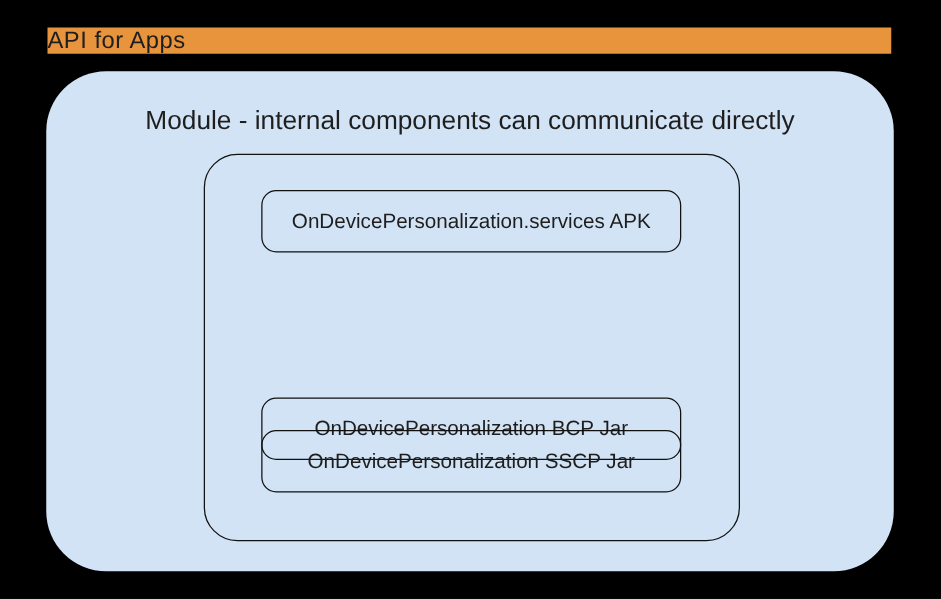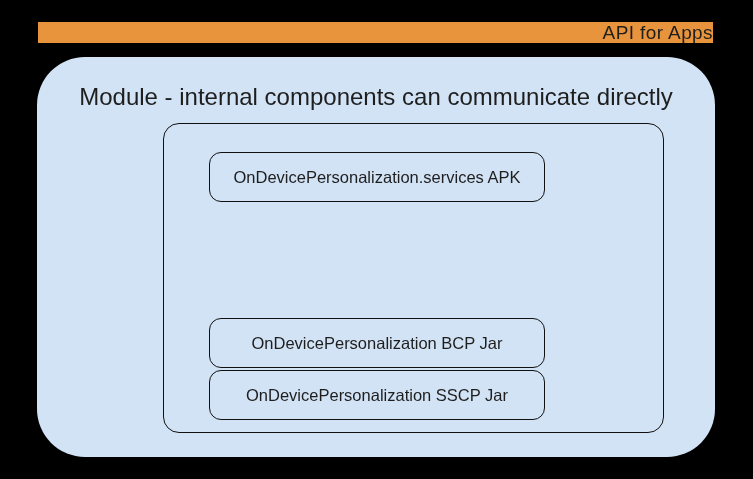--- a/index.html
+++ b/index.html
@@ -17,21 +17,21 @@
   }
   .banner {
     position: absolute;
     left: 38px;
     top: 22px;
     width: 675px;
     height: 21px;
     background: var(--banner_fill, #E8943C);
     display: flex;
     align-items: center;
-    justify-content: flex-end;
+    justify-content: flex-start;
   }
   .banner-label {
     font-size: 19px;
     line-height: 21px;
     letter-spacing: 0.4px;
     color: var(--text, #1E1E1E);
     white-space: nowrap;
   }
   .module {
     position: absolute;
@@ -41,33 +41,33 @@
     height: 400px;
     background: var(--module_fill, #D2E3F5);
     border-radius: 48px;
   }
   .module-title {
     position: absolute;
     left: 0;
     top: 25px;
     width: 100%;
     text-align: center;
-    font-size: 24px;
+    font-size: 21px;
     line-height: 30px;
     color: var(--text, #1E1E1E);
     white-space: nowrap;
   }
   .inner-group {
     position: absolute;
     left: 126px;
     top: 66px;
-    width: 501px;
+    width: 429px;
     height: 310px;
     border: 1px solid var(--line, #111111);
-    border-radius: 16px;
+    border-radius: 27px;
     box-sizing: border-box;
     background: transparent;
     text-align: right;
   }
   .component-box {
     position: absolute;
     left: 45px;
     width: 336px;
     height: 50px;
     border: 1.5px solid var(--line, #111111);
@@ -79,21 +79,21 @@
     justify-content: center;
   }
   .component-label {
     font-size: 16.5px;
     color: var(--text, #1E1E1E);
     white-space: nowrap;
   }
   .box-0 { top: 28px; }
   .box-1 { top: 98px; }
   .box-2 { top: 168px; margin-top: 26px; }
-  .box-3 { top: 246px; }
+  .box-3 { top: 220px; }
 </style>
 </head>
 <body>
 
 <div class="stage">
 
   <div class="banner">
     <span class="banner-label">API for Apps</span>
   </div>
 

